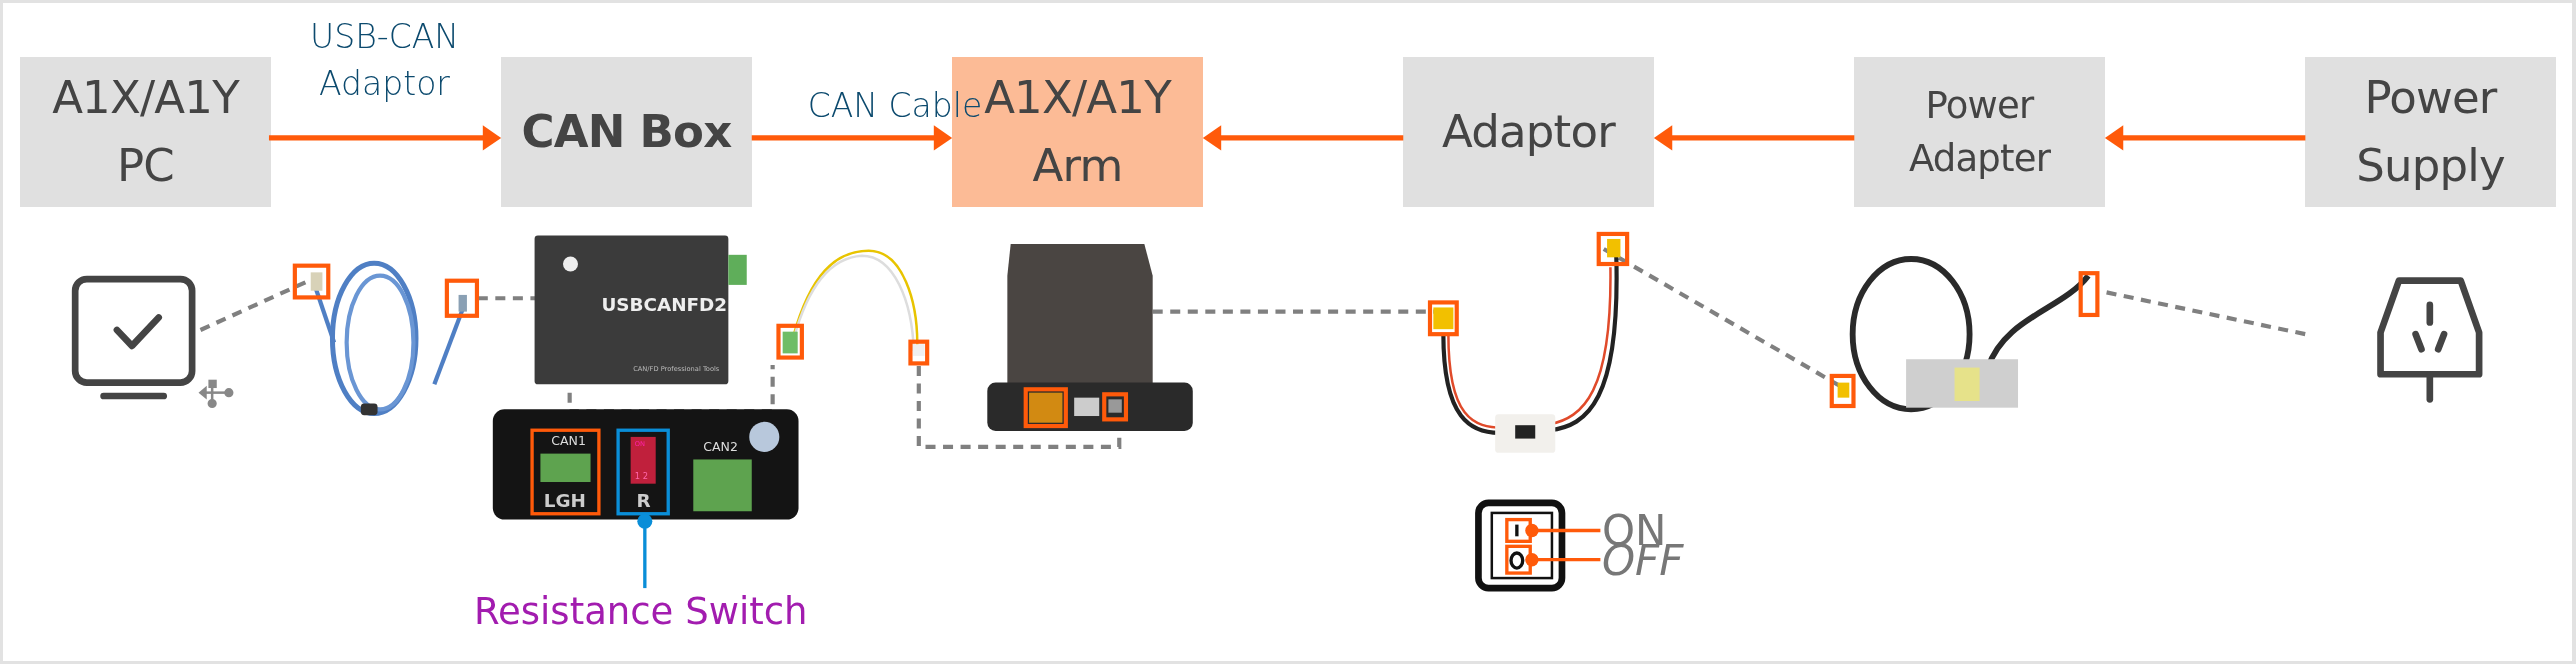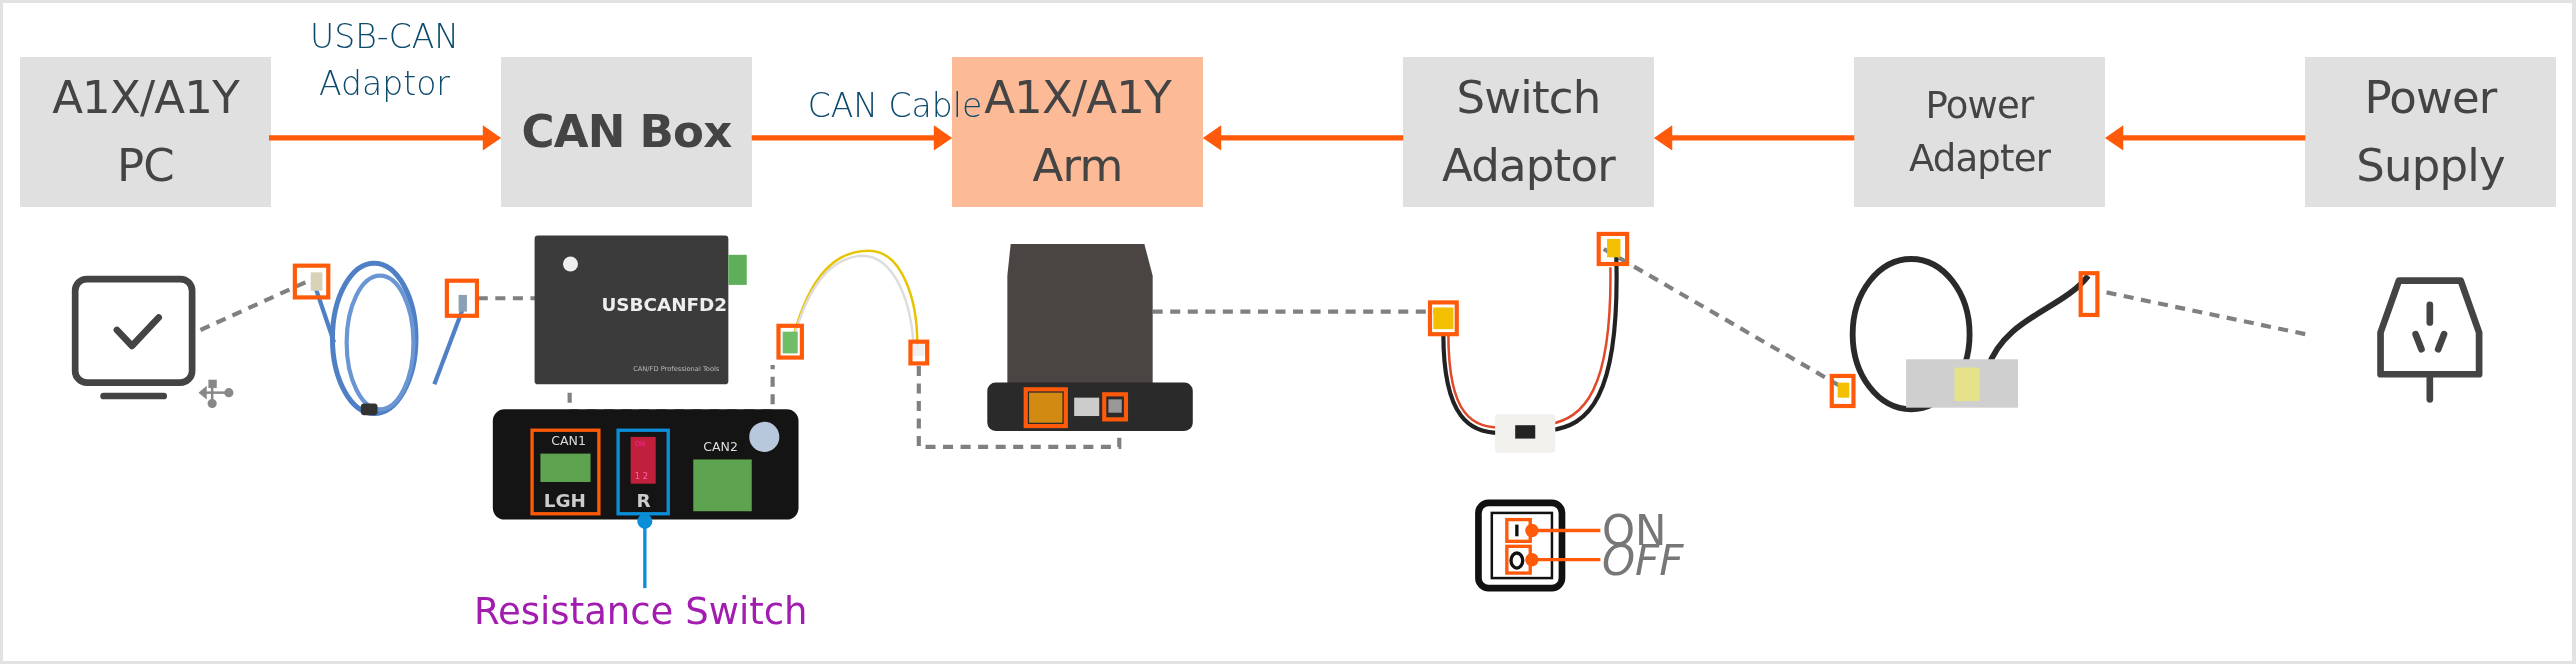--- a/index.html
+++ b/index.html
@@ -23,21 +23,20 @@
   <span>PC</span>
 </div>
 <div class="box" style="left:501px;font-weight:bold;">
   <span>CAN Box</span>
 </div>
 <div class="box arm" style="left:952px;">
   <span>A1X/A1Y</span>
   <span>Arm</span>
 </div>
 <div class="box" style="left:1403px;">
-  <span>Switch</span>
   <span>Adaptor</span>
 </div>
 <div class="box small" style="left:1854px;">
   <span>Power</span>
   <span>Adapter</span>
 </div>
 <div class="box" style="left:2305px;">
   <span>Power</span>
   <span>Supply</span>
 </div>

